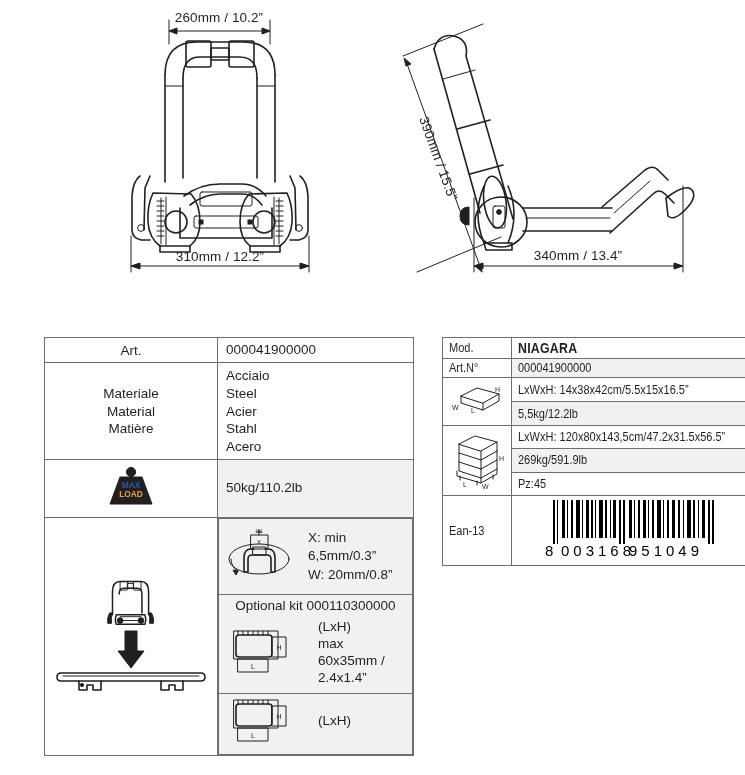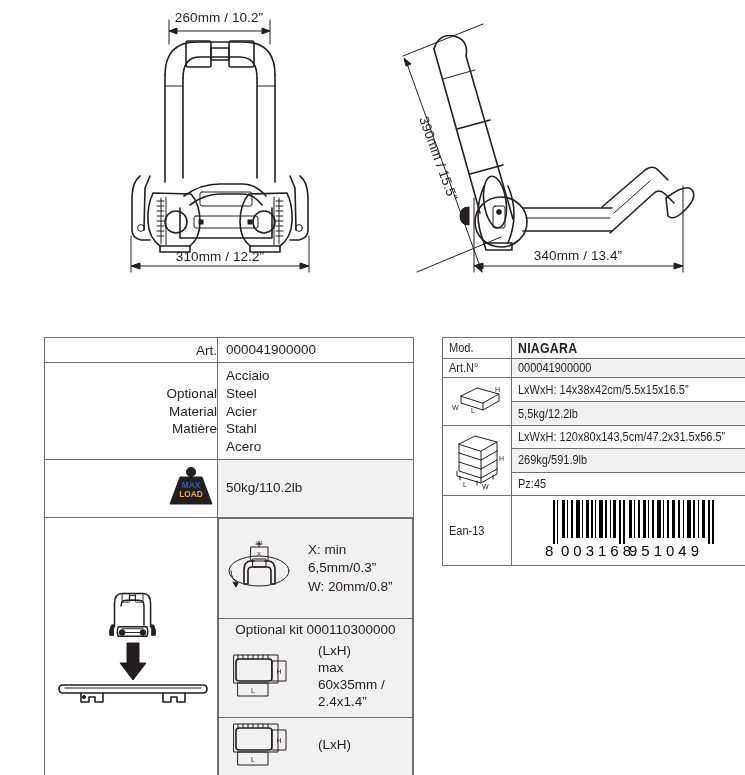--- a/index.html
+++ b/index.html
@@ -23,38 +23,38 @@
   table{border-collapse:collapse;}
 
   #left-table{
     position:absolute;left:44px;top:337px;width:370px;
     font-size:13.5px;
   }
   #left-table td{
     border:1px solid #6d6e71;
     padding:0;vertical-align:middle;
   }
-  .lt-label{width:174px;text-align:right;}
+  .lt-label{width:174px;text-align:center;}
   .lt-val{width:194px;background:#f1f1f1;padding:4px 8px !important;line-height:1.22;}
   .lt-val-white{background:#ffffff;}
   .cellpad{padding:4px 8px;}
 
   .matlabel{line-height:1.3;padding:6px 0;}
   .matlist{line-height:1.3;}
 
   
   .subtable{width:100%;border-collapse:collapse;}
   .subtable td{border:0;}
   .sub-row{border-bottom:1px solid #6d6e71 !important;}
 
   .kitline{font-size:13.5px;padding:3px 8px;text-align:center;}
   .kitbody{padding:2px 7px 6px 7px;display:flex;align-items:center;gap:26px;}
   .kittxt{line-height:1.25;font-size:13.5px;}
 
-  .xwrow{display:flex;align-items:center;gap:12px;padding:21px 7px;}
+  .xwrow{display:flex;align-items:center;gap:12px;padding:9px 7px;}
   .xwtxt{line-height:1.35;font-size:13.5px;}
 
   
   #right-table{
     position:absolute;left:442px;top:337px;width:260px;
     font-size:12.5px;
   }
   #right-table td{
     border:1px solid #6d6e71;
     padding:2px 6px;vertical-align:middle;
@@ -217,21 +217,21 @@
     <tbody>
 
       <tr>
         <td class="lt-label cellpad">Art.</td>
         <td class="lt-val lt-val-white cellpad">000041900000</td>
       </tr>
 
 
       <tr>
         <td class="lt-label matlabel">
-          <div>Optional</div>
+          <div>Materiale</div>
           <div>Material</div>
           <div>Matière</div>
         </td>
         <td class="lt-val lt-val-white matlist">
           <div>Acciaio</div>
           <div>Steel</div>
           <div>Acier</div>
           <div>Stahl</div>
           <div>Acero</div>
         </td>

